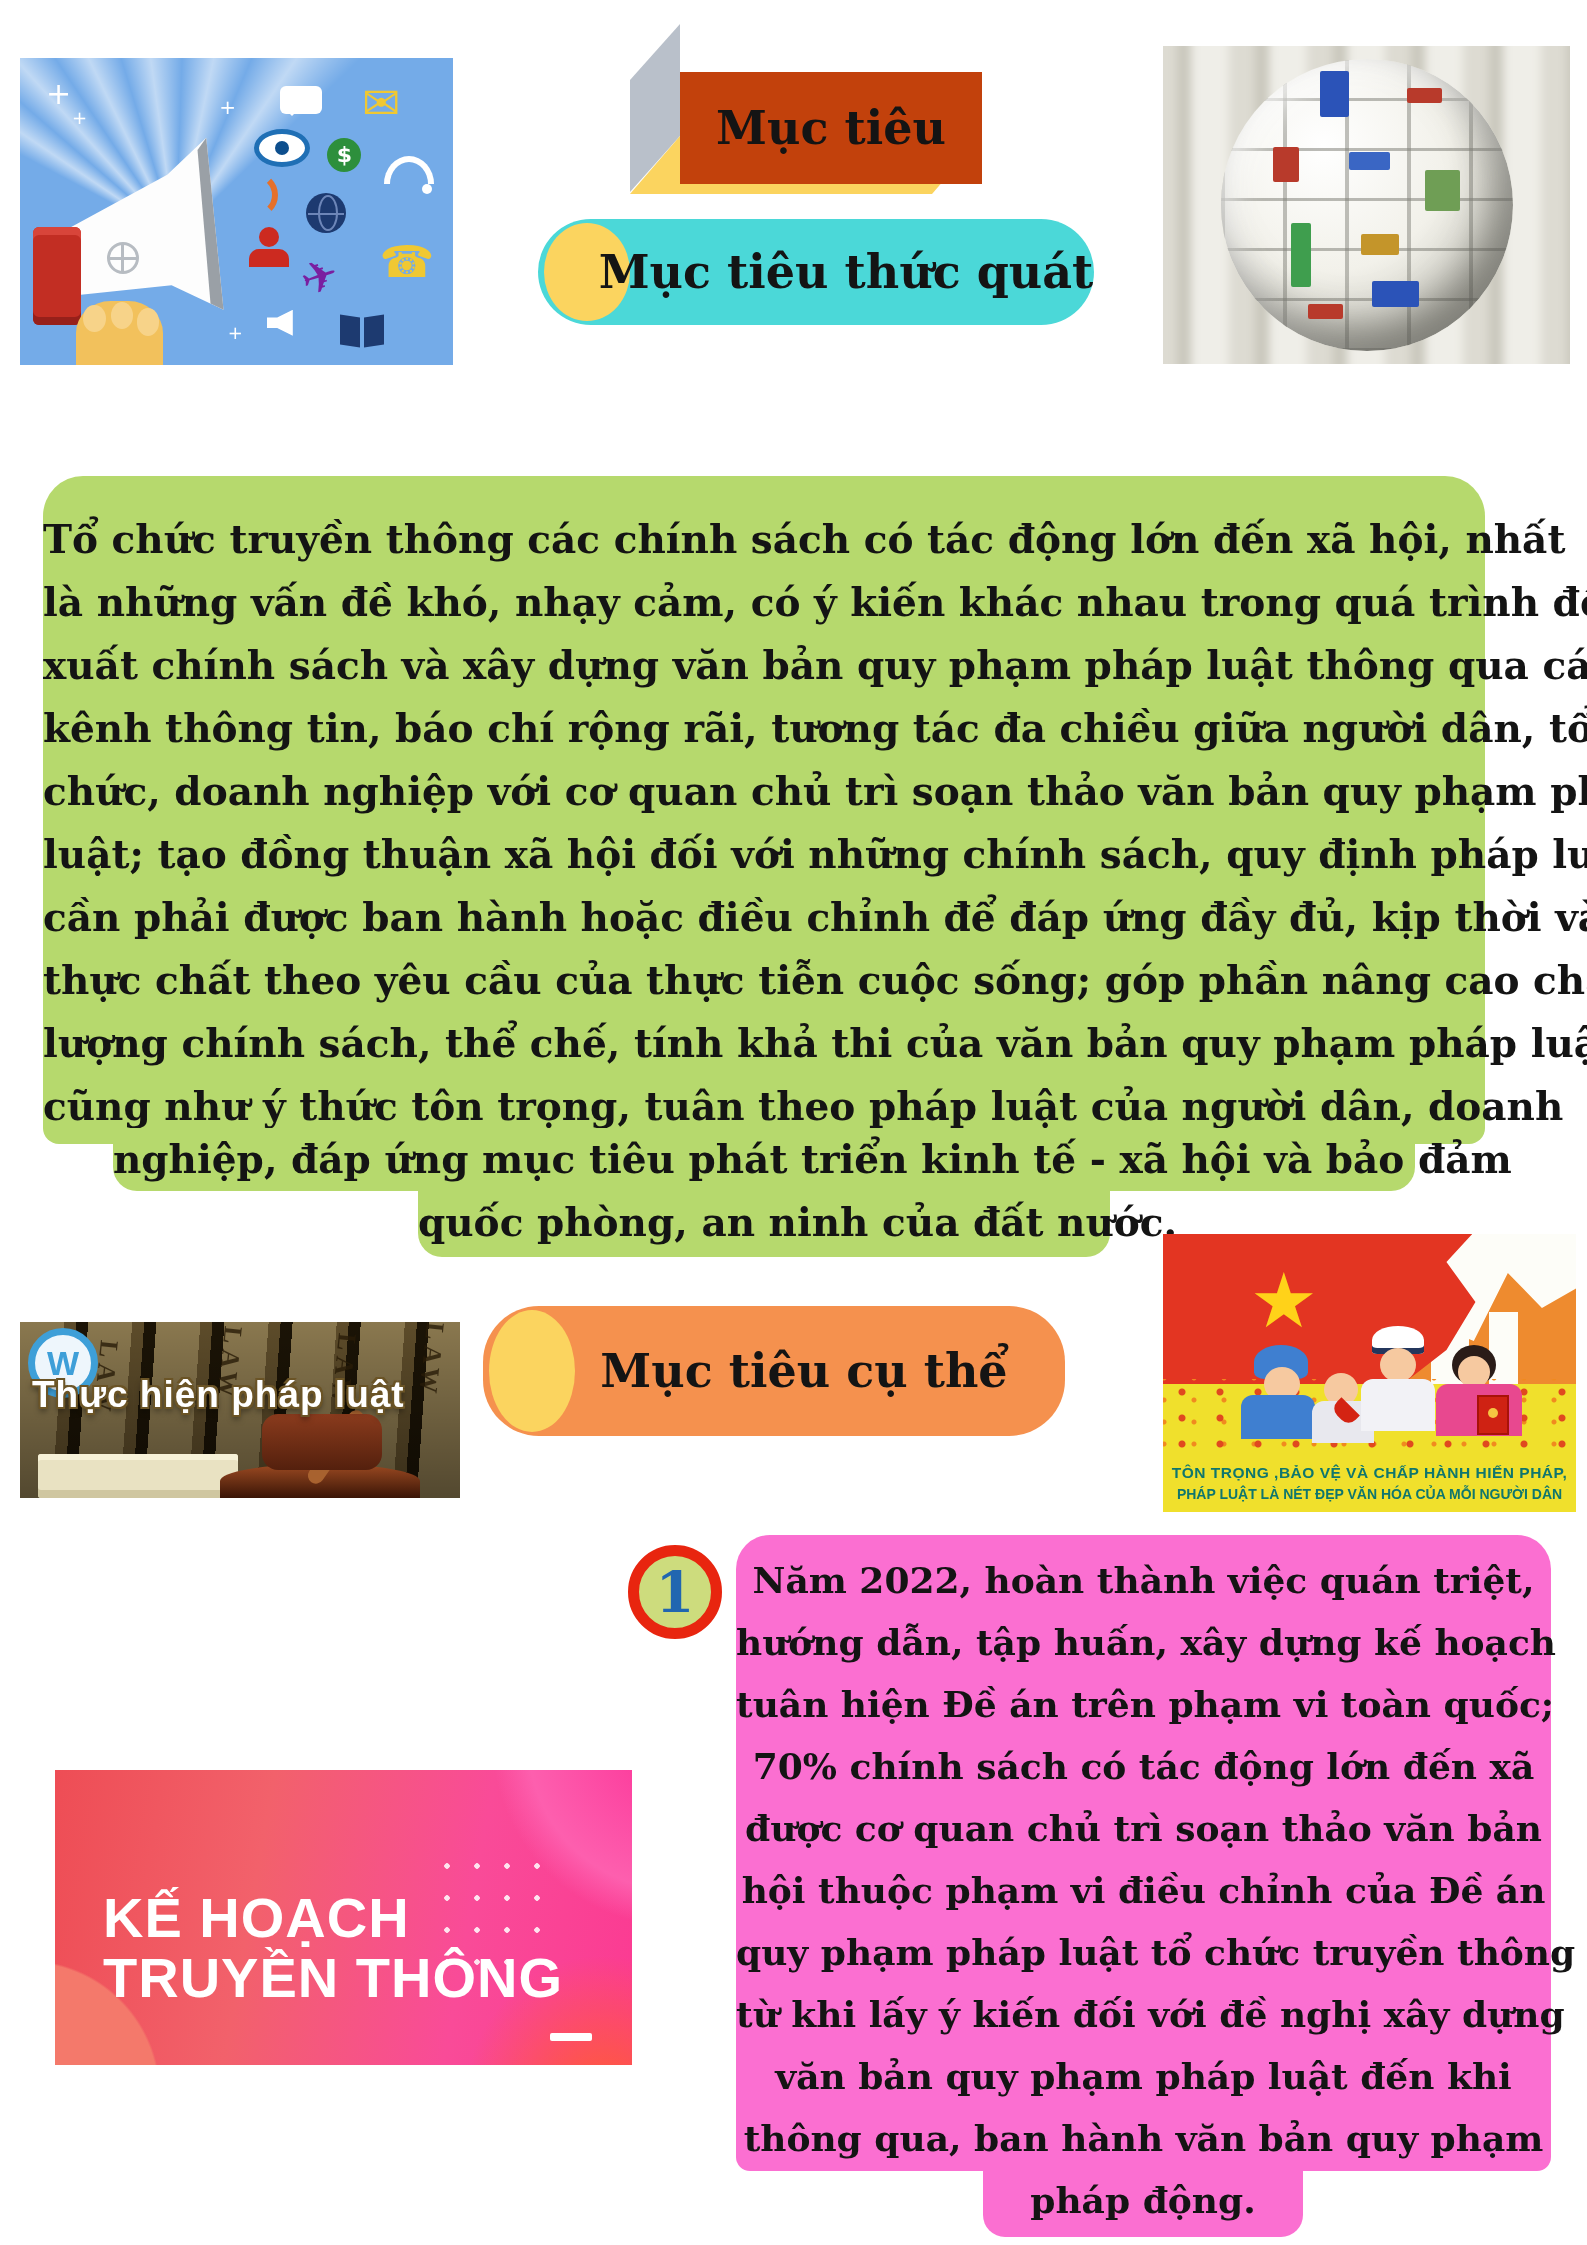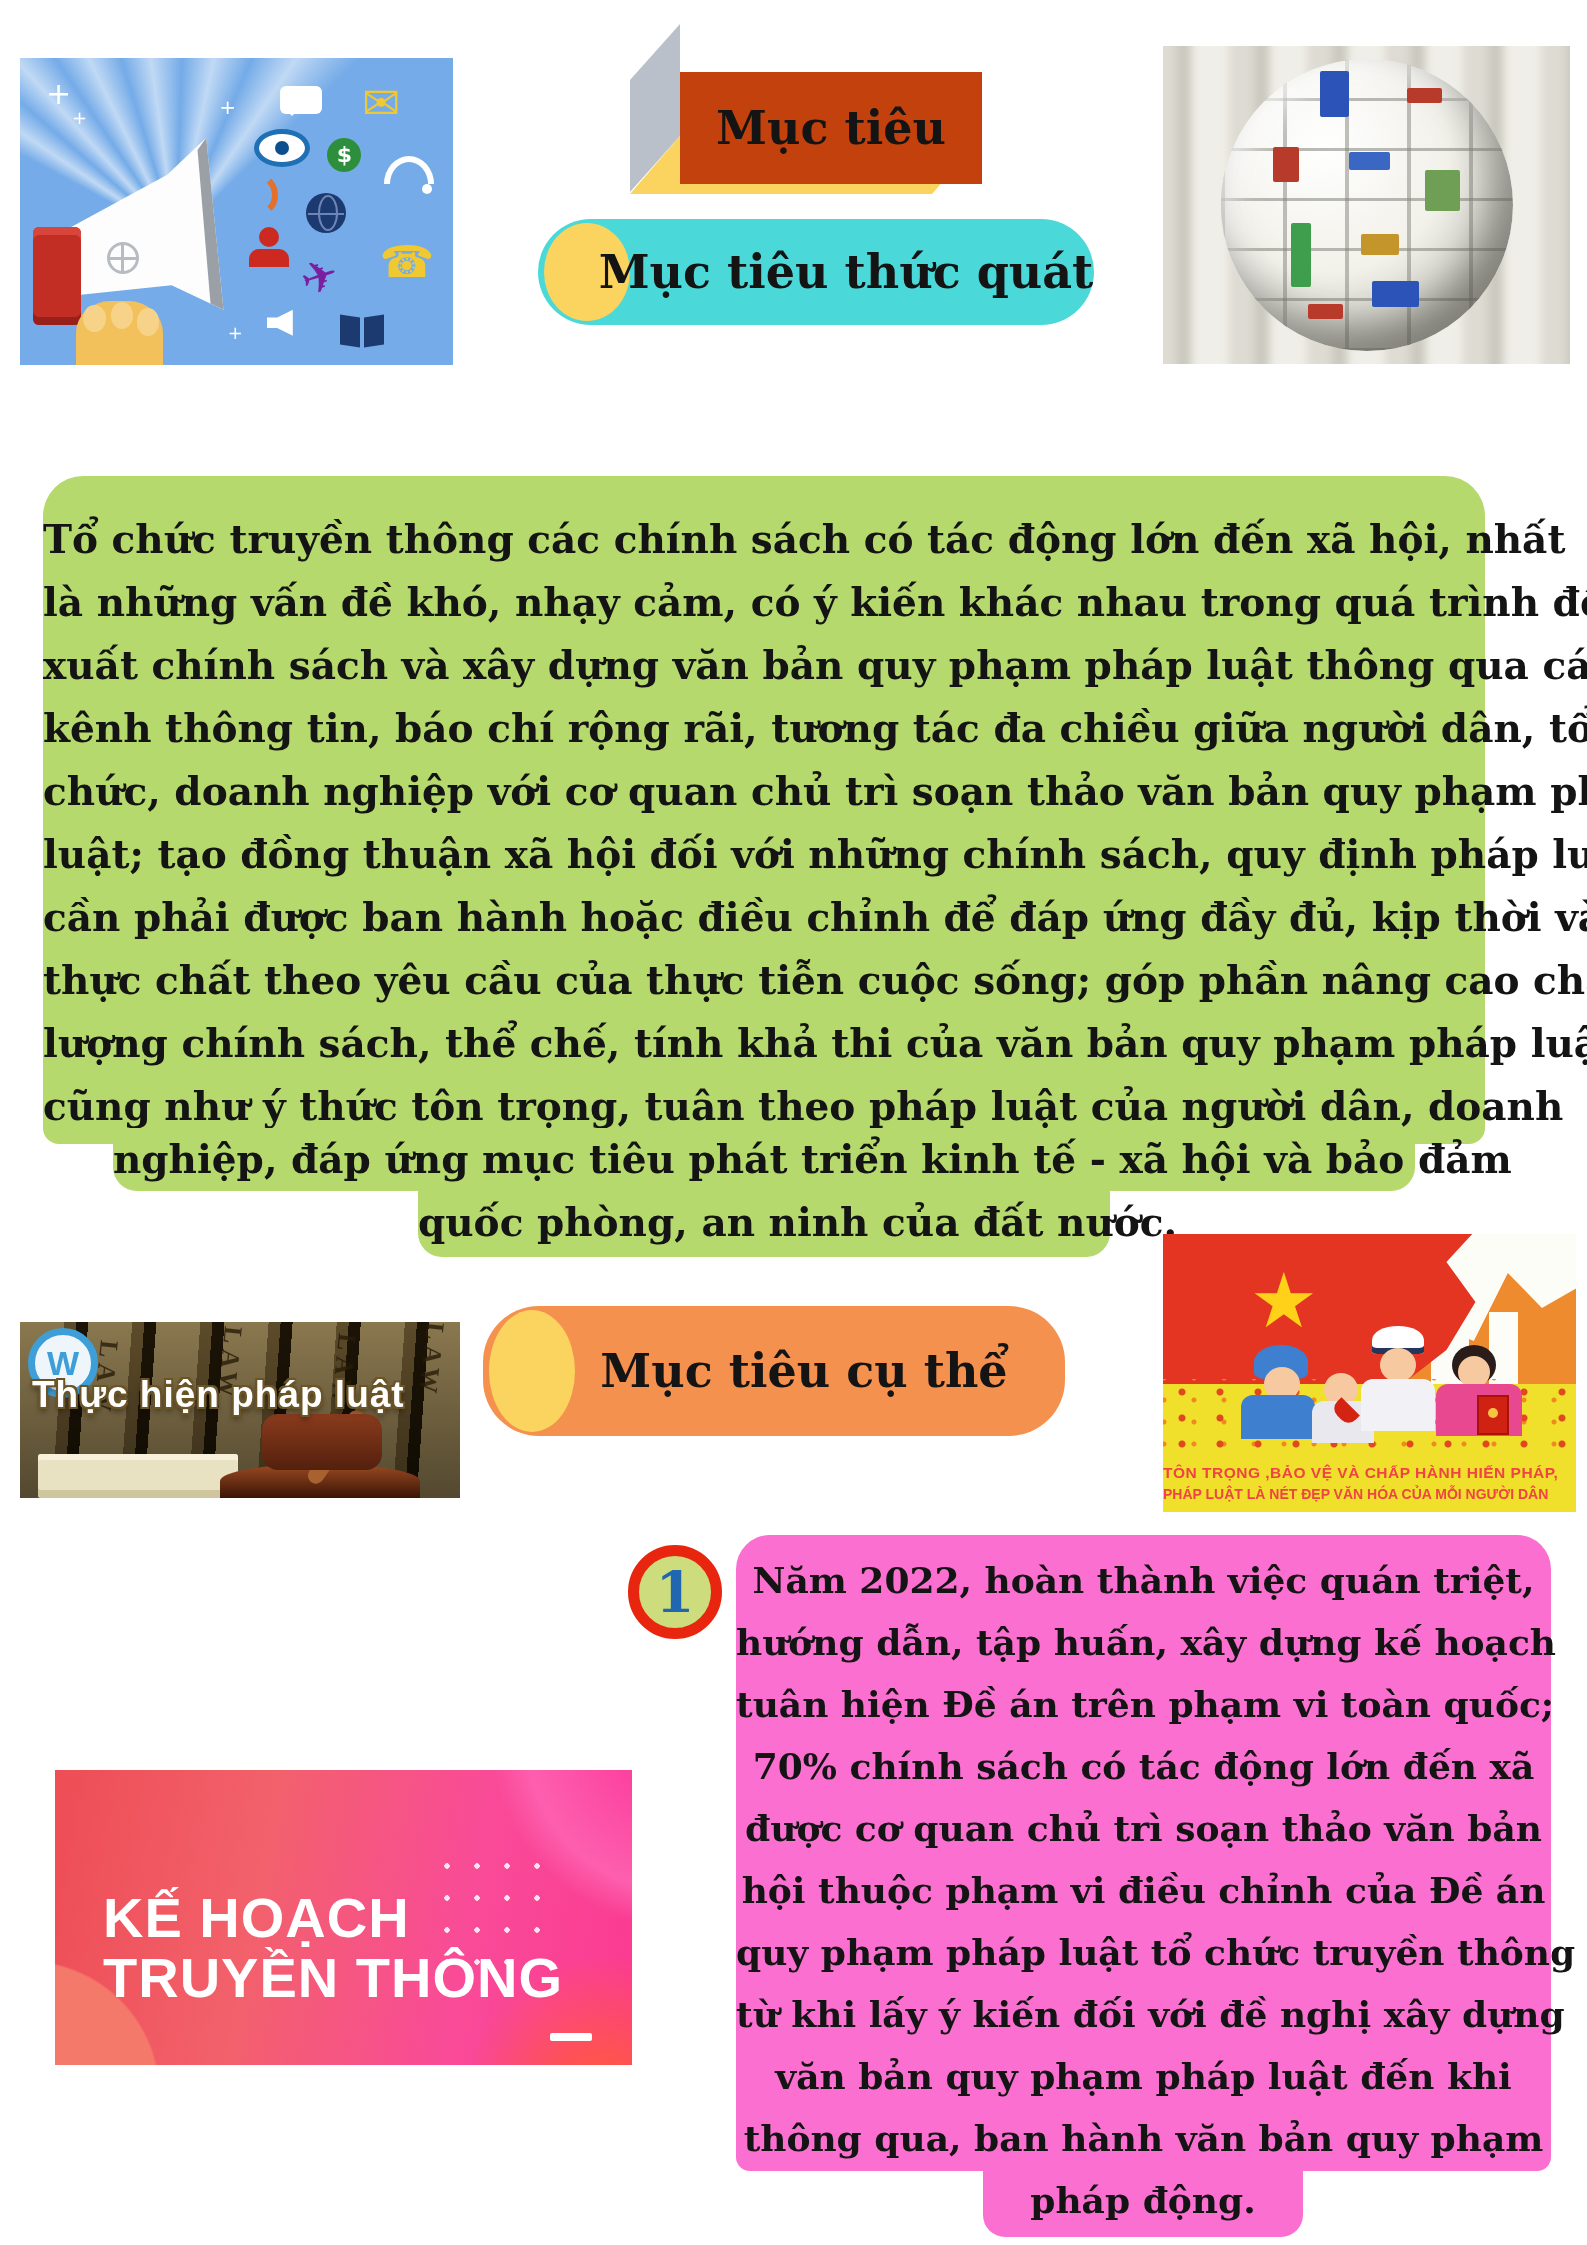--- a/index.html
+++ b/index.html
@@ -143,21 +143,21 @@
       background-image:radial-gradient(circle,#e0491f 3px,rgba(224,73,31,.0) 4px),radial-gradient(circle,#f08a1f 2px,rgba(240,138,31,0) 3px);
       background-size:38px 26px,30px 22px;background-position:0 0,16px 10px;}
   .fig-head{position:absolute;border-radius:50%;background:#f6c9a0;}
   .p-helmet{position:absolute;border-radius:50% 50% 20% 20%;background:#3f7fd0;}
   .p-cap{position:absolute;border-radius:50% 50% 10% 10%;background:#ffffff;box-shadow:inset 0 -6px 0 #24365c;}
   .p-hair{position:absolute;border-radius:50%;background:#2a1c18;}
   .p-body{position:absolute;border-radius:12px 12px 0 0;}
   .p-book{position:absolute;background:#cf2213;border:2px solid #a81208;}
   .p-book::after{content:"";position:absolute;left:50%;top:30%;width:10px;height:10px;margin-left:-5px;border-radius:50%;background:#f5c542;}
   .p-rifle{position:absolute;width:7px;height:90px;background:#3a2c20;transform:rotate(18deg);border-radius:3px;}
-  .p-text{position:absolute;left:0;width:100%;text-align:left;color:#ef4444;}
+  .p-text{position:absolute;left:0;width:100%;text-align:center;color:#0f766e;}
   .p-line1{bottom:30px;font-size:15.5px;letter-spacing:.5px;}
   .p-line2{bottom:10px;font-size:14px;}
 
   
   .plan{left:55px;top:1770px;width:577px;height:295px;overflow:hidden;background:
       radial-gradient(240px 240px at -5% 110%,#f4796b 0%,#f4796b 55%,rgba(244,121,107,0) 56%),
       radial-gradient(300px 300px at 108% -10%,#fc2f96 0%,#fd5fae 50%,rgba(253,95,174,0) 62%),
       radial-gradient(200px 220px at 95% 115%,#ff5e2e 0%,rgba(255,94,46,0) 70%),
       linear-gradient(100deg,#ee4d55 0%,#f2616b 35%,#f94b98 70%,#fb3a92 100%);}
   .plan-dots{position:absolute;right:70px;top:80px;width:130px;height:130px;

